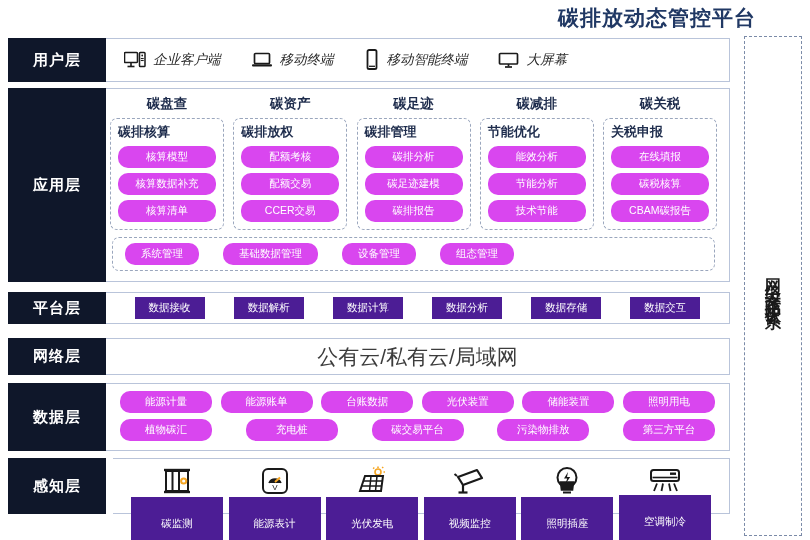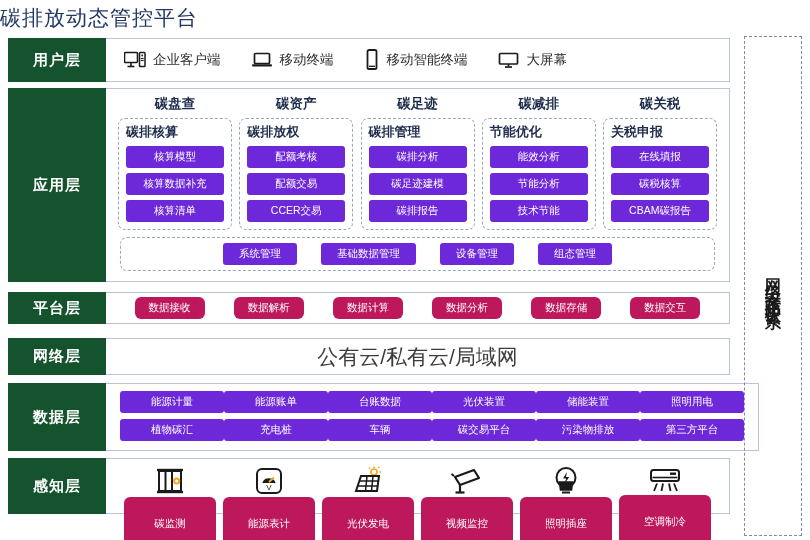--- a/index.html
+++ b/index.html
@@ -6,109 +6,110 @@
   html, body {
     width: 810px; height: 540px;
     background: #ffffff;
     font-family: "Liberation Sans", "DejaVu Sans", sans-serif;
     overflow: hidden;
   }
   #root { position: relative; width: 810px; height: 540px; }
 
   
   .title {
-    position: absolute; top: 4px; left: 0; width: 740px;
-    text-align: left;
-    font-size: 21px; font-weight: normal; color: #203864;
+    position: absolute; top: 4px; left: 16px; width: 740px;
+    text-align: right;
+    font-size: 21px; font-weight: bold; color: #203864;
     letter-spacing: 1px;
   }
 
   
   .layer {
     position: absolute; left: 8px; width: 722px;
     display: flex; align-items: stretch;
   }
   .layer-label {
     width: 98px; flex: 0 0 98px;
-    background: #14532d;
+    background: #0f172a;
     color: #ffffff;
     font-size: 15px; font-weight: bold;
     display: flex; align-items: center; justify-content: center;
     letter-spacing: 1px;
   }
   .layer-body {
     flex: 1 1 auto;
     background: #ffffff;
     border: 1px solid #b9c4da;
     border-left: none;
     position: relative;
   }
 
   
   #layer-user { top: 38px; height: 44px; }
   .user-items {
     height: 100%;
     display: flex; align-items: center;
     padding-left: 18px;
+    font-style: italic;
   }
   .user-item {
     display: flex; align-items: center;
     margin-right: 30px;
     font-size: 13.5px; color: #2b2b2b;
   }
   .user-item .ico { margin-right: 7px; display: flex; align-items: center; }
 
   
   #layer-app { top: 88px; height: 194px; }
-  .app-body-inner { padding: 6px 8px 6px 8px; height: 100%; }
+  .app-body-inner { padding: 6px 8px 6px 0; height: 100%; }
   .app-groups { display: flex; justify-content: space-between; padding: 0 4px; }
   .app-group { width: 114px; }
   .group-title {
     text-align: center; font-size: 13.5px; font-weight: bold;
     color: #1f2d4d; padding-bottom: 2px; margin-bottom: 3px;
   }
   .group-box {
     border: 1px dashed #9aa6bd; border-radius: 7px;
     padding: 4px 7px 7px 7px;
   }
   .group-sub {
     text-align: left; font-size: 13px; font-weight: bold;
     color: #1f2d4d; margin-bottom: 5px;
   }
   .pill-dark {
-    background: #6d28d9; color: #ffffff;
-    border-radius: 3px;
+    background: #d946ef; color: #ffffff;
+    border-radius: 10px;
     font-size: 10.5px;
     text-align: center;
     padding: 4px 2px;
     margin-bottom: 5px;
     white-space: nowrap;
     overflow: hidden;
   }
   .pill-dark:last-child { margin-bottom: 0; }
 
   .app-common {
     margin: 7px 6px 0 6px;
     border: 1px dashed #9aa6bd; border-radius: 7px;
     height: 34px;
-    display: flex; align-items: center; justify-content: center;
+    display: flex; align-items: center; 
   }
   .app-common .pill-dark {
     margin: 0 12px; padding: 4px 16px; font-size: 10.5px;
   }
 
   
   #layer-platform { top: 292px; height: 32px; }
   .platform-items {
     height: 100%; display: flex; align-items: center;
     justify-content: space-around; padding: 0 14px;
   }
   .pill-yellow {
-    background: #be185d; color: #ffffff;
-    border-radius: 6px;
+    background: #4c1d95; color: #ffffff;
+    border-radius: 0;
     font-size: 10.5px;
     padding: 4px 14px;
     white-space: nowrap;
     text-align: center;
   }
 
   
   #layer-network { top: 338px; height: 37px; }
   .network-text {
     height: 100%; display: flex; align-items: center; justify-content: center;
@@ -117,25 +118,25 @@
 
   
   #layer-data { top: 383px; height: 68px; }
   .data-rows { padding: 7px 14px; }
   .data-row {
     display: flex; justify-content: space-between;
     margin-bottom: 6px;
   }
   .data-row:last-child { margin-bottom: 0; }
   .data-row .pill-dark {
-    width: 104px; margin-bottom: 0; padding: 4px 0; font-size: 10.5px;
-  }
-
-  
-  #layer-sense { top: 458px; height: 56px; }
+    width: 92px; margin-bottom: 0; padding: 4px 0; font-size: 10.5px;
+  }
+
+  
+  #layer-sense { top: 458px; height: 56px; gap: 7px; }
   .sense-cols {
     height: 100%; display: flex; justify-content: space-between;
     padding: 6px 16px 7px 16px;
   }
   .sense-col {
     width: 96px;
     display: flex; flex-direction: column; align-items: center;
     justify-content: space-between;
   }
   .sense-icon { height: 38px; display: flex; align-items: center; justify-content: center; }
@@ -309,21 +310,20 @@
           <div class="pill-dark">能源计量</div>
           <div class="pill-dark">能源账单</div>
           <div class="pill-dark">台账数据</div>
           <div class="pill-dark">光伏装置</div>
           <div class="pill-dark">储能装置</div>
           <div class="pill-dark">照明用电</div>
         </div>
         <div class="data-row">
           <div class="pill-dark">植物碳汇</div>
           <div class="pill-dark">充电桩</div>
-          <div class="pill-dark">车辆</div>
           <div class="pill-dark">碳交易平台</div>
           <div class="pill-dark">污染物排放</div>
           <div class="pill-dark">第三方平台</div>
         </div>
       </div>
     </div>
   </div>
 
   <div class="layer" id="layer-sense">
     <div class="layer-label">感知层</div>

